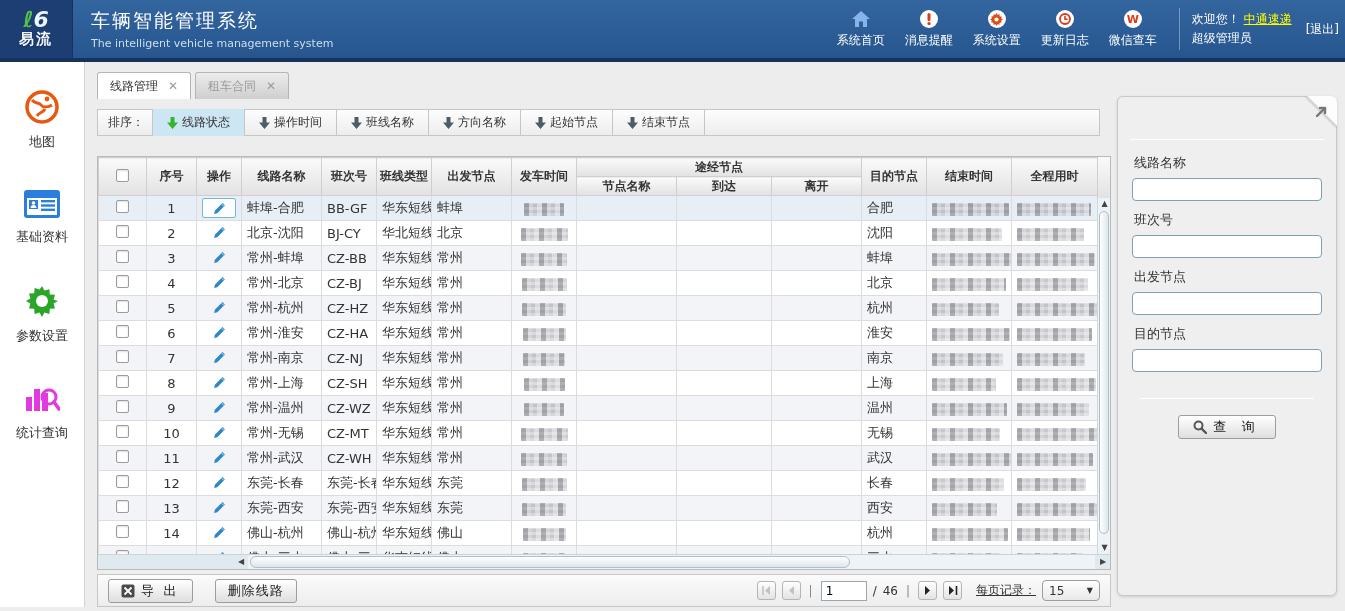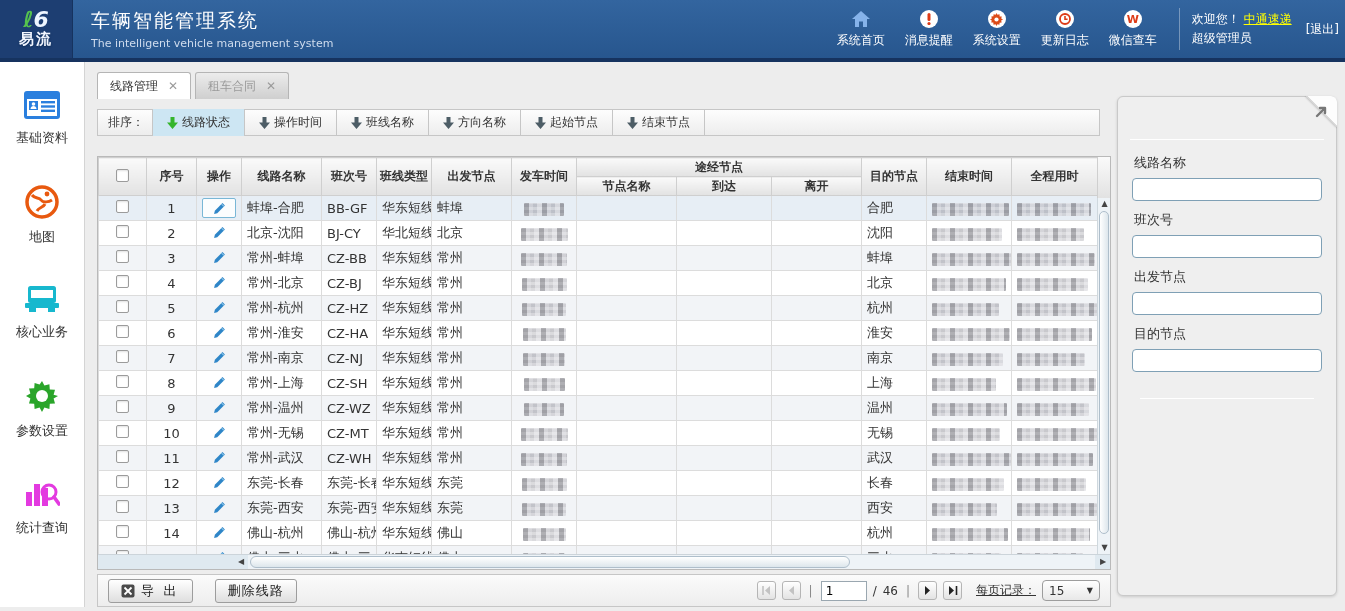--- a/index.html
+++ b/index.html
@@ -207,52 +207,40 @@
       <div>超级管理员</div>
     </div>
     <div class="logout">[退出]</div>
   </div>
 </div>
 
 <div class="main-row">
 
   <div class="sidebar" id="sidebar">
       <div class="side-item">
+        <div class="side-icon"><svg width="34" height="34" viewBox="0 0 34 34">
+            <circle cx="17" cy="17" r="15" fill="none" stroke="#e8590f" stroke-width="3.5"></circle>
+            <path d="M7 10c3 4 7 2 9 5s8 2 11 0" fill="none" stroke="#e8590f" stroke-width="3"></path>
+            <path d="M12 26c2-4 6-3 8-7" fill="none" stroke="#e8590f" stroke-width="3"></path>
+            <circle cx="22" cy="9" r="2.4" fill="#e8590f"></circle>
+          </svg></div>
+        <div class="side-label">地图</div>
+      </div>
+      <div class="side-item">
         <div class="side-icon"><svg width="38" height="30" viewBox="0 0 38 30">
             <rect x="1" y="1" width="36" height="28" rx="3" fill="#2a7fde"></rect>
             <rect x="4" y="9" width="30" height="17" fill="#fff"></rect>
             <rect x="6" y="11" width="9" height="9" fill="#2a7fde"></rect>
             <circle cx="10.5" cy="14" r="1.8" fill="#fff"></circle>
             <path d="M7.5 19c0-2 1.5-3 3-3s3 1 3 3z" fill="#fff"></path>
             <rect x="18" y="11" width="14" height="2.4" fill="#2a7fde"></rect>
             <rect x="18" y="15.3" width="14" height="2.4" fill="#2a7fde"></rect>
             <rect x="18" y="19.6" width="14" height="2.4" fill="#2a7fde"></rect>
           </svg></div>
         <div class="side-label">基础资料</div>
-      </div>
-      <div class="side-item">
-        <div class="side-icon"><svg width="34" height="34" viewBox="0 0 34 34">
-            <circle cx="17" cy="17" r="15" fill="none" stroke="#e8590f" stroke-width="3.5"></circle>
-            <path d="M7 10c3 4 7 2 9 5s8 2 11 0" fill="none" stroke="#e8590f" stroke-width="3"></path>
-            <path d="M12 26c2-4 6-3 8-7" fill="none" stroke="#e8590f" stroke-width="3"></path>
-            <circle cx="22" cy="9" r="2.4" fill="#e8590f"></circle>
-          </svg></div>
-        <div class="side-label">地图</div>
-      </div>
-      <div class="side-item">
-        <div class="side-icon"><svg width="38" height="30" viewBox="0 0 38 30">
-            <rect x="5" y="2" width="28" height="17" rx="2.5" fill="#17b8ce"></rect>
-            <rect x="8" y="6" width="22" height="8" fill="#fff"></rect>
-            <rect x="2" y="19" width="34" height="5" rx="1" fill="#17b8ce"></rect>
-            <rect x="6" y="24" width="7" height="4" fill="#17b8ce"></rect>
-            <rect x="25" y="24" width="7" height="4" fill="#17b8ce"></rect>
-            <rect x="8" y="15" width="6" height="3" fill="#17b8ce"></rect>
-            <rect x="24" y="15" width="6" height="3" fill="#17b8ce"></rect>
-          </svg></div>
-        <div class="side-label">核心业务</div>
       </div>
       <div class="side-item">
         <div class="side-icon"><svg width="34" height="34" viewBox="0 0 34 34">
             <path d="M17 2l2.4 4.6 5-1.4.4 5.2 5.2.4-1.4 5L33 17l-4.4 2.4 1.4 5-5.2.4-.4 5.2-5-1.4L17 33l-2.4-4.4-5 1.4-.4-5.2-5.2-.4 1.4-5L1 17l4.4-2.4-1.4-5 5.2-.4.4-5.2 5 1.4z" fill="#2aa52a"></path>
             <circle cx="17" cy="17" r="6" fill="#fff"></circle>
           </svg></div>
         <div class="side-label">参数设置</div>
       </div>
       <div class="side-item">
         <div class="side-icon"><svg width="36" height="32" viewBox="0 0 36 32">
@@ -755,15 +743,24 @@
       <div class="panel-divider"></div>
 
       <div id="panel-fields">
           <div class="field"><label>线路名称</label><input style=""></div>
           <div class="field"><label>班次号</label><input style=""></div>
           <div class="field"><label>出发节点</label><input style=""></div>
           <div class="field"><label>目的节点</label><input style=""></div>
         </div>
 
       <div class="hr-thin"></div>
+      <div class="search-row">
+        <button class="btn search-btn">
+          <svg width="14" height="14" viewBox="0 0 14 14">
+            <circle cx="5.5" cy="5.5" r="4" fill="none" stroke="#555" stroke-width="2"></circle>
+            <path d="M8.6 8.6 L13 13" stroke="#555" stroke-width="2.4" stroke-linecap="round"></path>
+          </svg>
+          <span>查 询</span>
+        </button>
+      </div>
     </div>
   </div>
 </div>
 
 </body></html>

